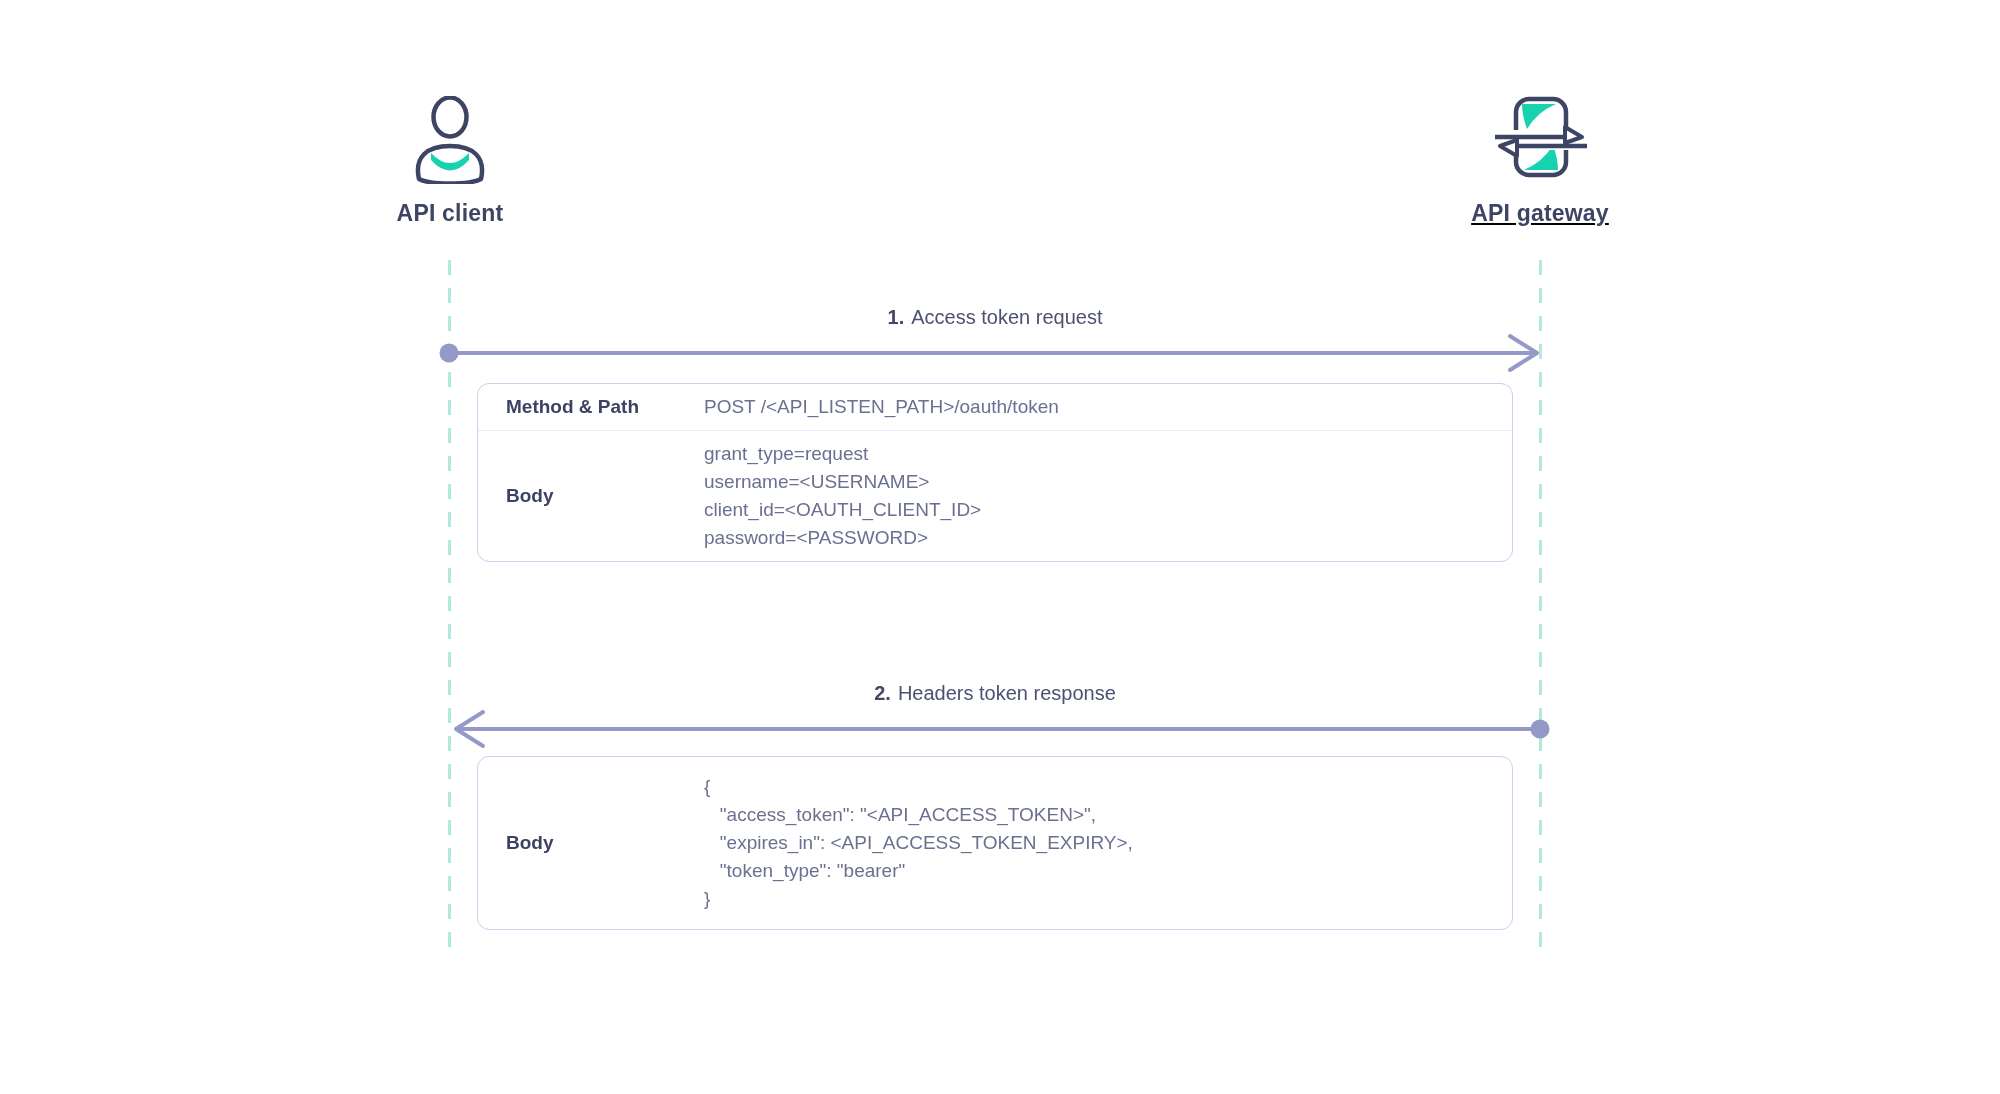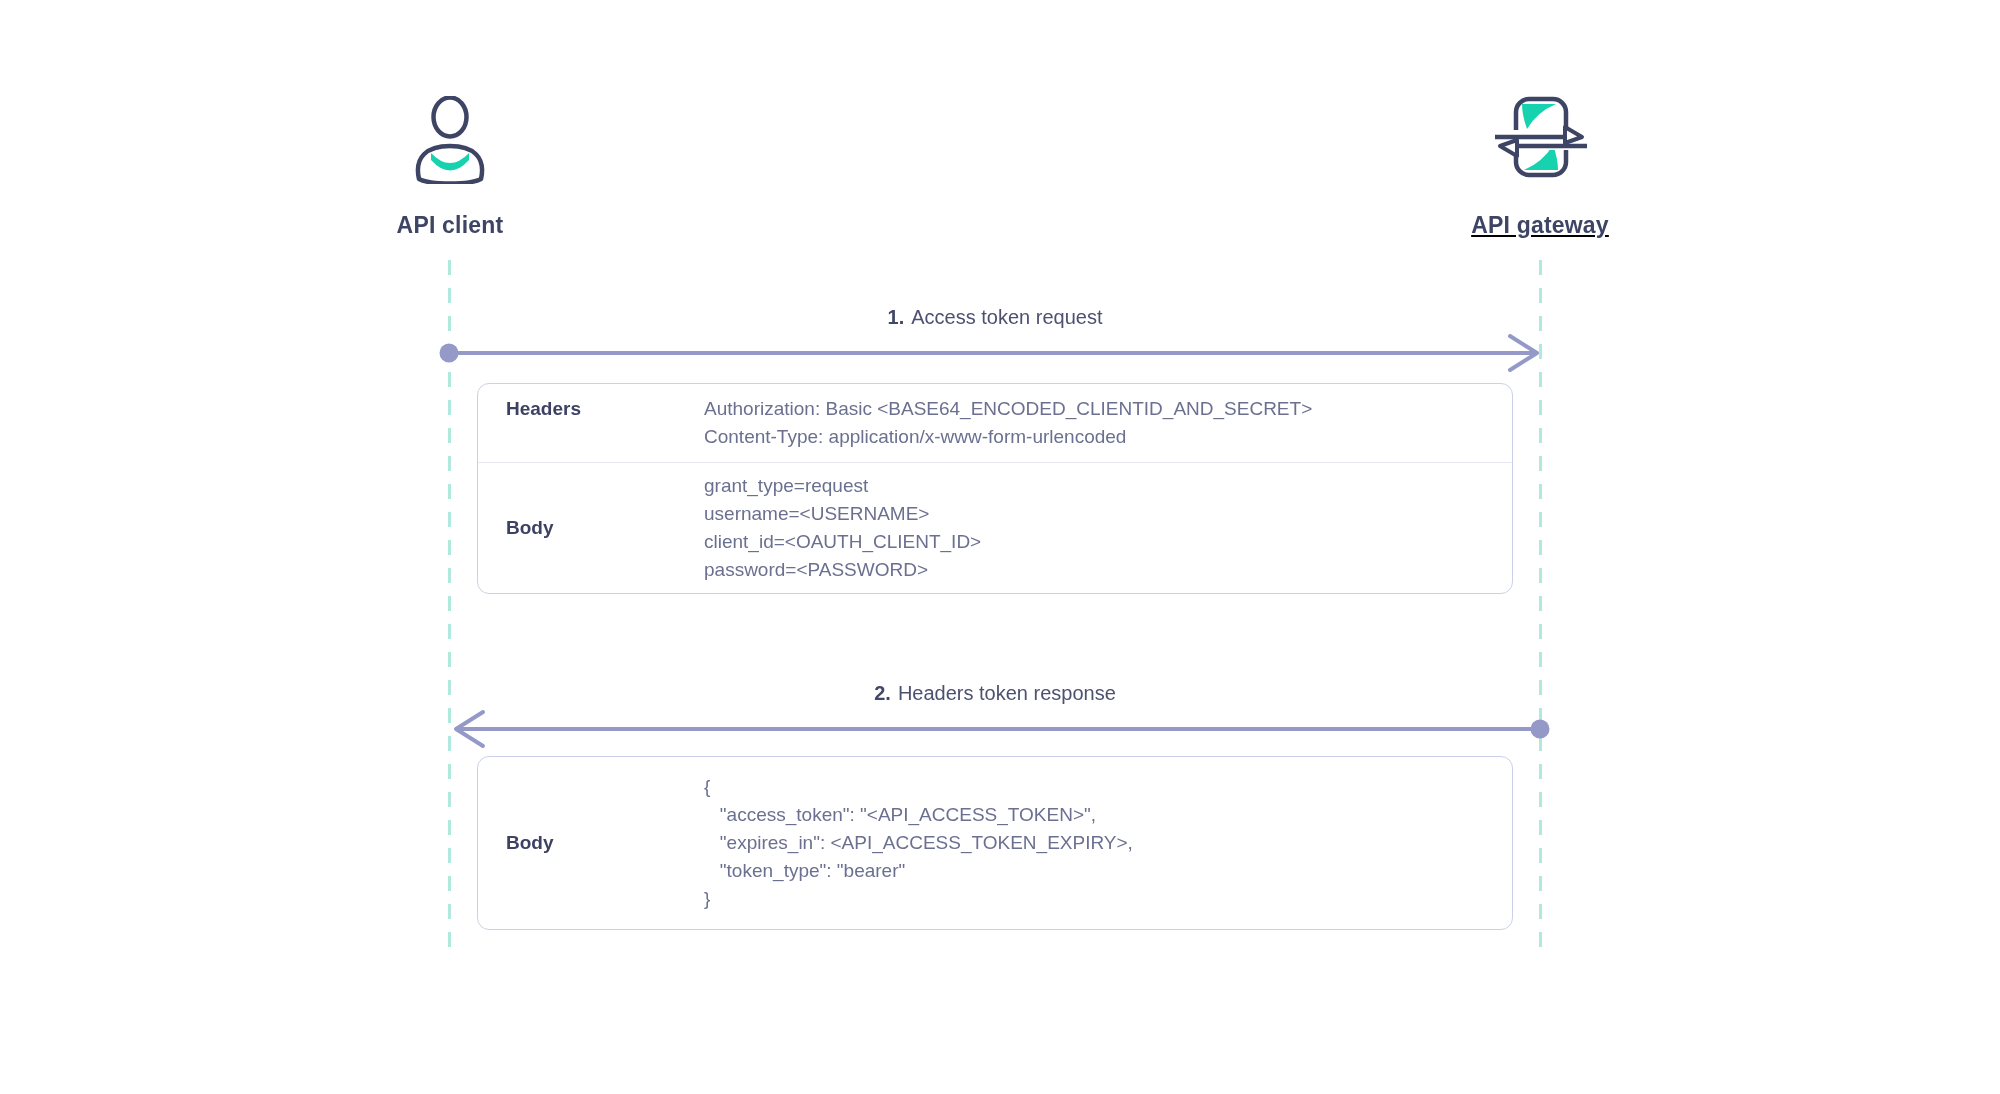--- a/index.html
+++ b/index.html
@@ -7,21 +7,21 @@
     position:relative;
     width:2000px;height:1094px;
     background:#ffffff;
     font-family:"Liberation Sans", sans-serif;
     overflow:hidden;
   }
   
   .actor{
     position:absolute;
     width:200px;
-    display:flex;flex-direction:column;align-items:center;gap:12px;
+    display:flex;flex-direction:column;align-items:center;
   }
   .actor-client{left:350px;top:96px;}
   .actor-gateway{left:1440px;top:96px;text-decoration:underline;}
   .actor-label{
     margin-top:16px;
     font-size:23px;font-weight:700;color:#3e4464;
     letter-spacing:0.2px;
   }
   
   .overlay{position:absolute;left:0;top:0;width:2000px;height:1094px;pointer-events:none;}
@@ -107,25 +107,24 @@
       <path d="M25,44 L8,50 L25,60 Z" fill="#ffffff" stroke="#3e4464" stroke-width="4" stroke-linejoin="round"></path>
     </svg>
     <div class="actor-label">API gateway</div>
   </div>
 
   <div class="msg-title msg-title-1">
     <span class="num">1.</span><span>Access token request</span>
   </div>
 
   <div class="info-table table-request">
-    <div class="trow pad-m">
-      <div class="tlabel">Headers</div>
+    <div class="trow pad-s">
+      <div class="tlabel">Method &amp; Path</div>
       <div class="tvalue">
-        <div class="line">Authorization: Basic &lt;BASE64_ENCODED_CLIENTID_AND_SECRET&gt;</div>
-        <div class="line">Content-Type: application/x-www-form-urlencoded</div>
+        <div class="line">POST /&lt;API_LISTEN_PATH&gt;/oauth/token</div>
       </div>
     </div>
     <div class="trow pad-s v-center">
       <div class="tlabel">Body</div>
       <div class="tvalue">
         <div class="line">grant_type=request</div>
         <div class="line">username=&lt;USERNAME&gt;</div>
         <div class="line">client_id=&lt;OAUTH_CLIENT_ID&gt;</div>
         <div class="line">password=&lt;PASSWORD&gt;</div>
       </div>

